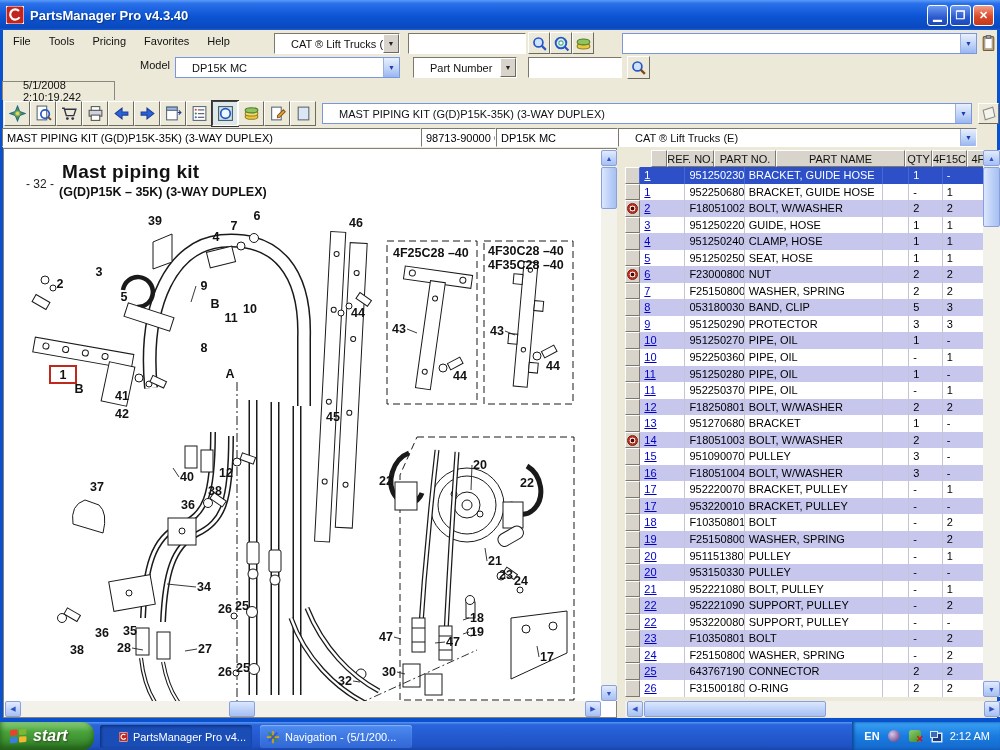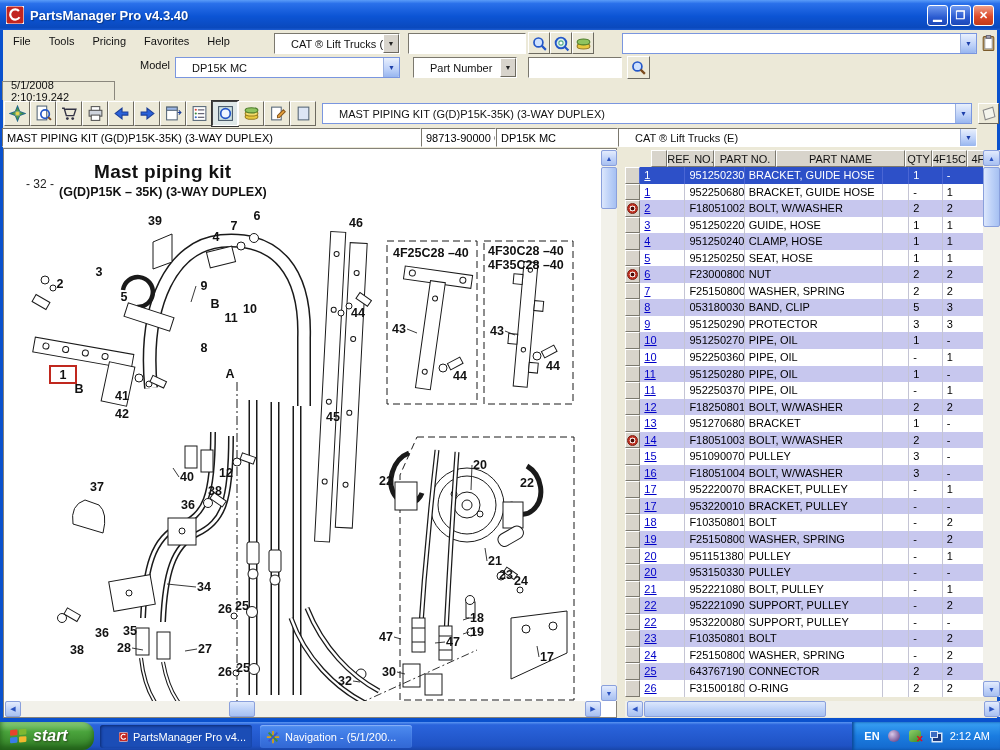--- a/index.html
+++ b/index.html
@@ -168,21 +168,21 @@
   <input class="txt" value="" style="">
 </div>
 <div class="abs tbtn" style="left:627px;top:56px;width:23px;height:23px;">
   <svg viewBox="0 0 16 16">
       <circle cx="7" cy="7" r="4.2" fill="#cfe2ff" stroke="#2457c8" stroke-width="1.6"></circle>
       <line x1="10" y1="10" x2="14" y2="14" stroke="#7a4a1e" stroke-width="2.2"></line>
     </svg>
 </div>
 
 <div class="abs" style="left:2px;top:81px;width:113px;height:19px;border:1px solid #8a877d;border-bottom:none;background:#ece9d8;
-            font-size:11px;color:#111;display:flex;align-items:center;padding-left:8px;">
+            font-size:11px;color:#111;display:flex;align-items:center;padding-left:20px;">
   <span>5/1/2008 2:10:19.242</span>
 </div>
 
 <div class="abs" style="left:4px;top:101px;display:flex;gap:0;">
   <div class="tbtn">
       <svg viewBox="0 0 16 16">
         <path d="M8 1 10 6 15 8 10 10 8 15 6 10 1 8 6 6Z" fill="#4a9a3a" stroke="#246a8a"></path>
         <circle cx="8" cy="8" r="2.2" fill="#e8d44d" stroke="#8a7"></circle>
       </svg>
     </div>
@@ -280,21 +280,21 @@
 <div class="abs sunken" style="left:496px;top:128px;width:122px;height:19px;font-size:11px;display:flex;align-items:center;padding-left:4px;white-space:nowrap;overflow:hidden;">
   <span>DP15K MC</span>
 </div>
 <div class="abs combo sunken" style="left:618px;top:128px;width:359px;height:19px;">
   <span class="val">CAT ® Lift Trucks (E)</span>
   <span class="xparw"></span>
 </div>
 
 <div class="abs dpanel">
   <span class="abs d-marker" style="left:22px;top:28px;">- 32 -</span>
-  <span class="abs d-title" style="left:58px;top:12px;margin-left:32px;">Mast piping kit</span>
+  <span class="abs d-title" style="left:58px;top:12px;">Mast piping kit</span>
   <span class="abs d-sub" style="left:55px;top:36px;">(G(D)P15K – 35K)  (3-WAY DUPLEX)</span>
 
   <svg id="dsvg" class="abs" style="left:1px;top:1px;" width="596" height="551" viewBox="0 0 596 551">
     <g stroke="#1a1a1a" fill="none" stroke-width="1">
 
       <path d="M146,238 C138,152 168,96 216,91 C272,86 301,122 299,188 L299,256" stroke="#1a1a1a" stroke-width="14"></path>
       <path d="M146,238 C138,152 168,96 216,91 C272,86 301,122 299,188 L299,256" stroke="#fff" stroke-width="11"></path>
 
       <path d="M148,92 L167,84 L167,112 L148,119 Z" fill="#fff"></path>
 

